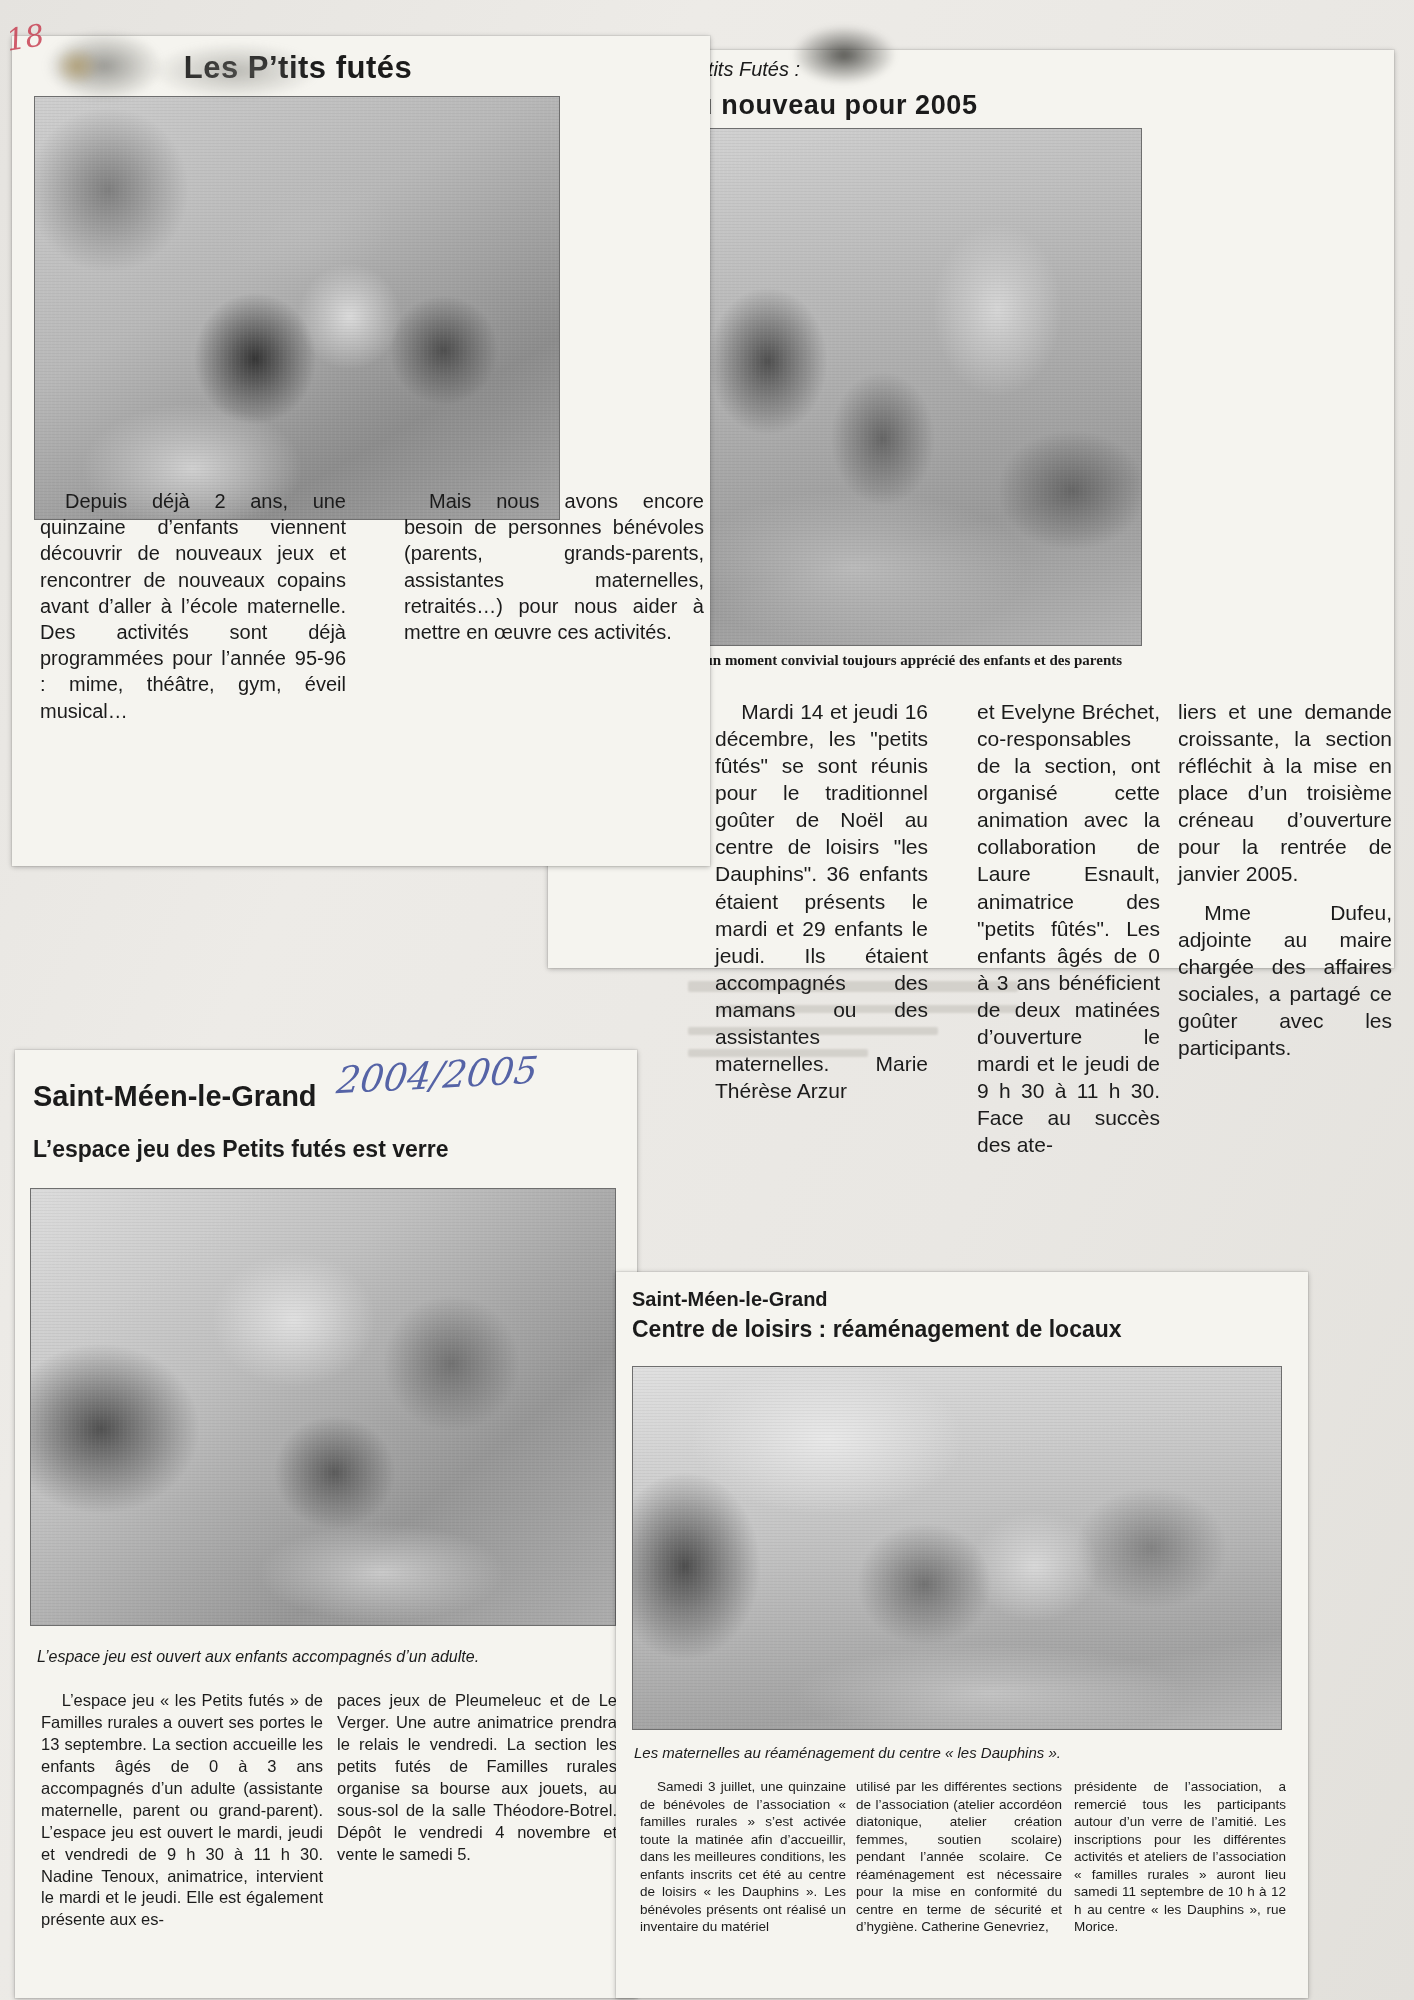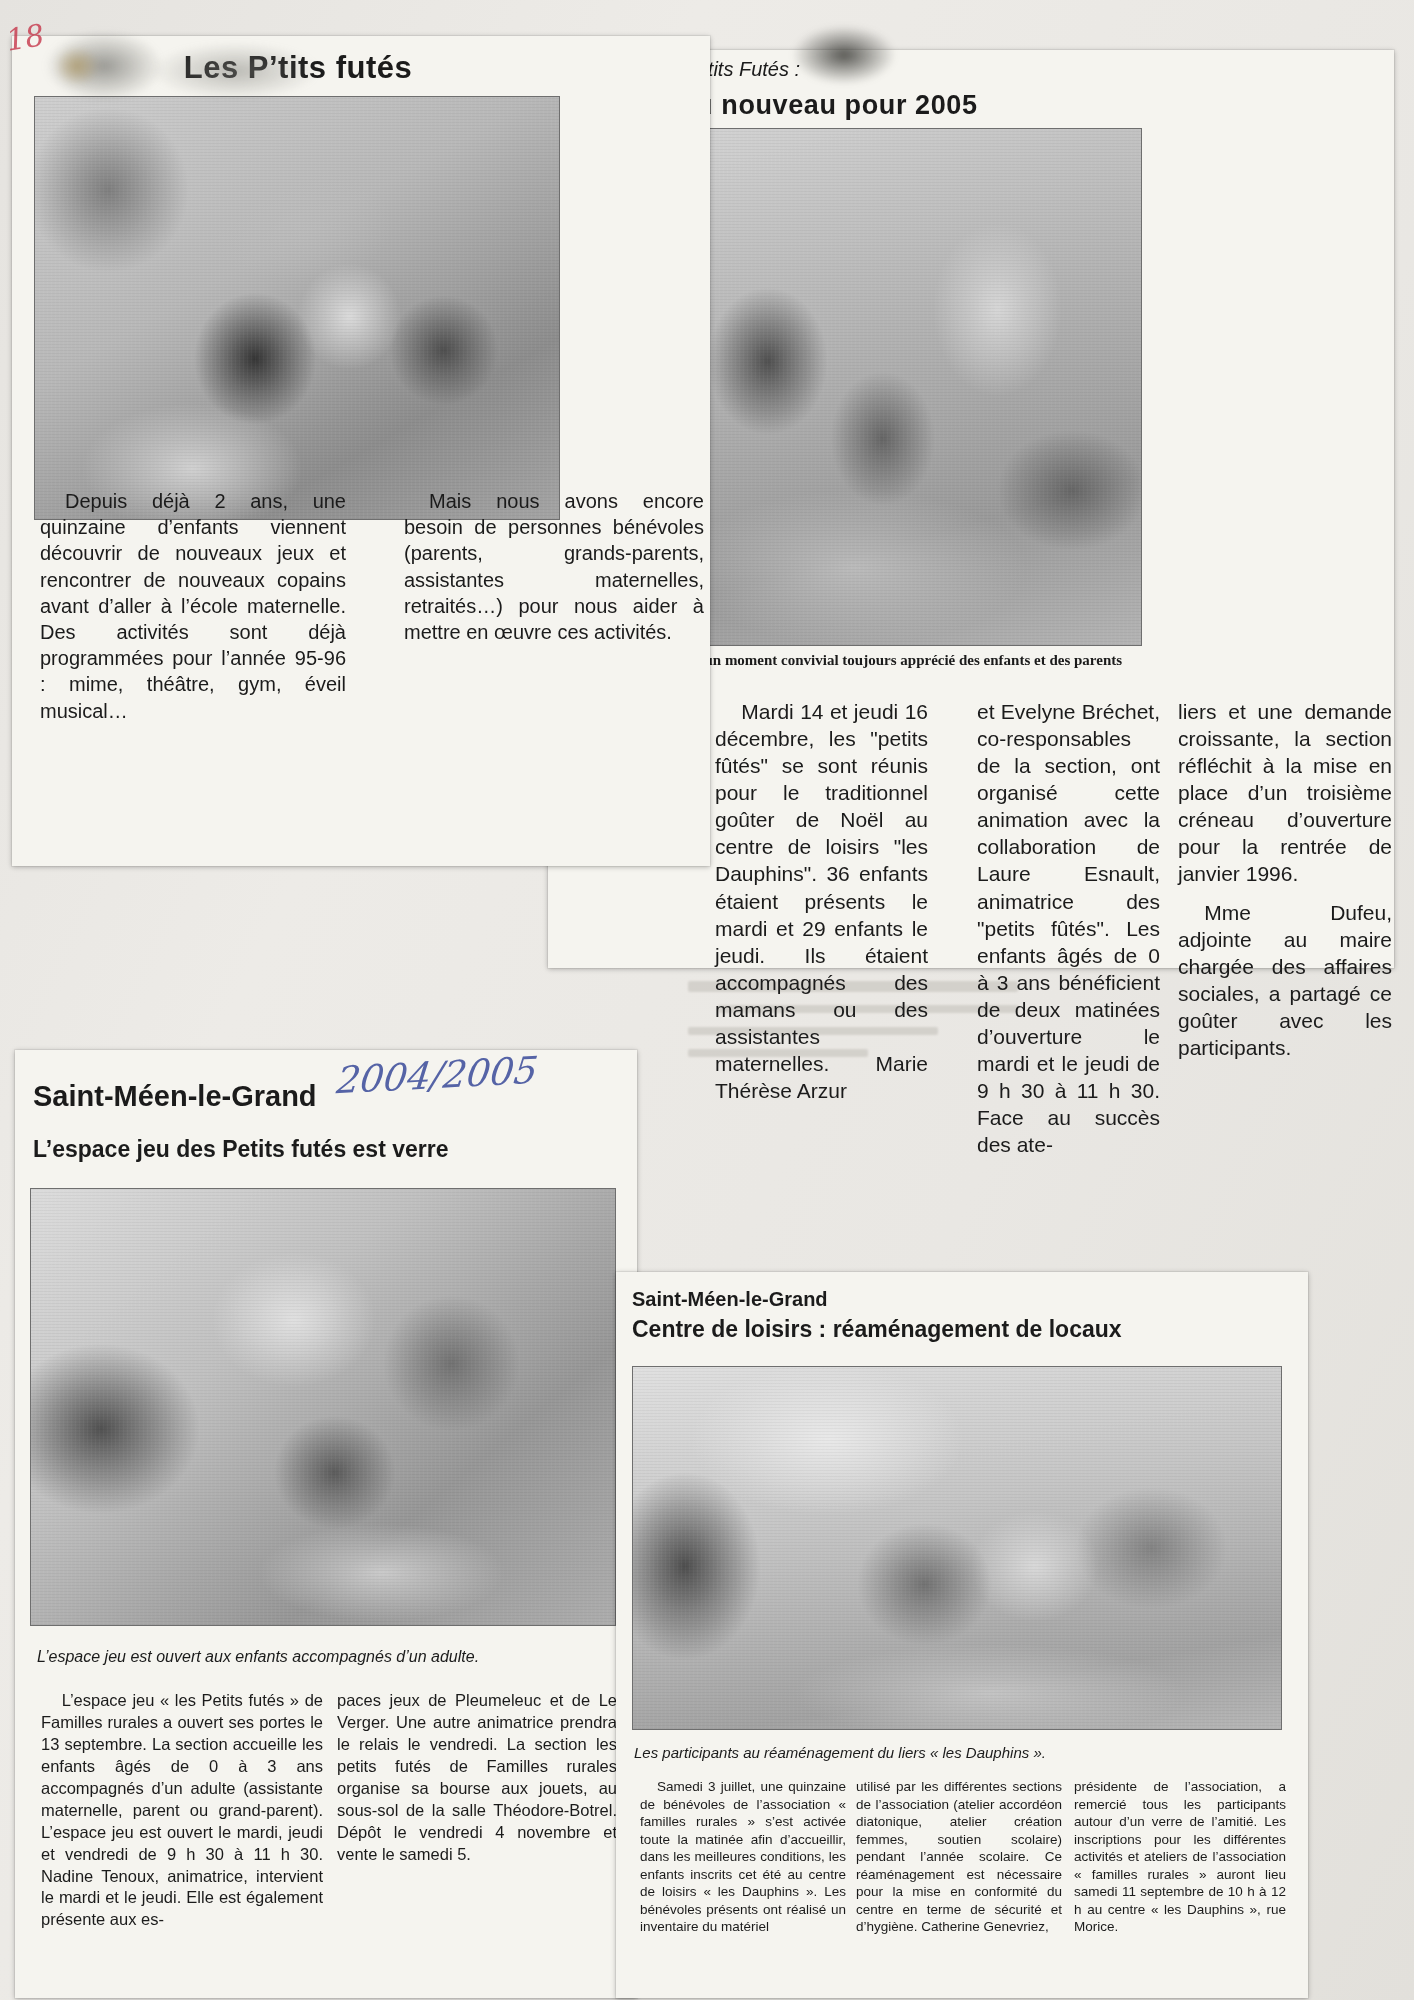--- a/index.html
+++ b/index.html
@@ -110,21 +110,21 @@
         <div class="grain"></div>
       </div>
     <div id="cap2005" class="abs">Le goûter de Noël est un moment convivial toujours apprécié des enfants et des parents</div>
     <div id="c2005-1" class="abs body2005 just">
       <p>Mardi 14 et jeudi 16 décembre, les "petits fûtés" se sont réunis pour le traditionnel goûter de Noël au centre de loisirs "les Dauphins". 36 enfants étaient présents le mardi et 29 enfants le jeudi. Ils étaient accompagnés des mamans ou des assistantes maternelles. Marie Thérèse Arzur</p>
     </div>
     <div id="c2005-2" class="abs body2005 just">
       <p style="text-indent:0;margin-left:30px;">et Evelyne Bréchet, co-responsables de la section, ont organisé cette animation avec la collaboration de Laure Esnault, animatrice des "petits fûtés". Les enfants âgés de 0 à 3 ans bénéficient de deux matinées d’ouverture le mardi et le jeudi de 9 h 30 à 11 h 30. Face au succès des ate-</p>
     </div>
     <div id="c2005-3" class="abs body2005 just">
-      <p style="text-indent:0;">liers et une demande croissante, la section réfléchit à la mise en place d’un troisième créneau d’ouverture pour la rentrée de janvier 1996.</p>
+      <p style="text-indent:0;">liers et une demande croissante, la section réfléchit à la mise en place d’un troisième créneau d’ouverture pour la rentrée de janvier 2005.</p>
       <p>Mme Dufeu, adjointe au maire chargée des affaires sociales, a partagé ce goûter avec les participants.</p>
     </div>
   </div>
 
   <div id="clip-1995" class="clip">
     <div id="t1995" class="abs">Les P’tits futés</div>
     <div id="p1995" class="photo">
         <div class="grain"></div>
       </div>
     <div class="abs body1995 just" style="left:28px;top:452px;width:306px;">
@@ -150,21 +150,21 @@
       <p style="text-indent:0;">paces jeux de Pleumeleuc et de Le Verger. Une autre animatrice prendra le relais le vendredi. La section les petits futés de Familles rurales organise sa bourse aux jouets, au sous-sol de la salle Théodore-Botrel. Dépôt le vendredi 4 novembre et vente le samedi 5.</p>
     </div>
   </div>
 
   <div id="clip-centre" class="clip">
     <div id="hcen" class="abs">Saint-Méen-le-Grand</div>
     <div id="hlcen" class="abs">Centre de loisirs : réaménagement de locaux</div>
     <div id="pcen" class="photo">
         <div class="grain"></div>
       </div>
-    <div id="capcen" class="abs">Les participants au réaménagement du liers « les Dauphins ».</div>
+    <div id="capcen" class="abs">Les maternelles au réaménagement du centre « les Dauphins ».</div>
     <div id="ccen-1" class="abs bodycen just">
       <p>Samedi 3 juillet, une quinzaine de bénévoles de l’association « familles rurales » s’est activée toute la matinée afin d’accueillir, dans les meilleures conditions, les enfants inscrits cet été au centre de loisirs « les Dauphins ». Les bénévoles présents ont réalisé un inventaire du matériel</p>
     </div>
     <div id="ccen-2" class="abs bodycen just">
       <p style="text-indent:0;">utilisé par les différentes sections de l’association (atelier accordéon diatonique, atelier création femmes, soutien scolaire) pendant l’année scolaire. Ce réaménagement est nécessaire pour la mise en conformité du centre en terme de sécurité et d’hygiène. Catherine Genevriez,</p>
     </div>
     <div id="ccen-3" class="abs bodycen just">
       <p style="text-indent:0;">présidente de l’association, a remercié tous les participants autour d’un verre de l’amitié. Les inscriptions pour les différentes activités et ateliers de l’association « familles rurales » auront lieu samedi 11 septembre de 10 h à 12 h au centre « les Dauphins », rue Morice.</p>
     </div>
   </div>

